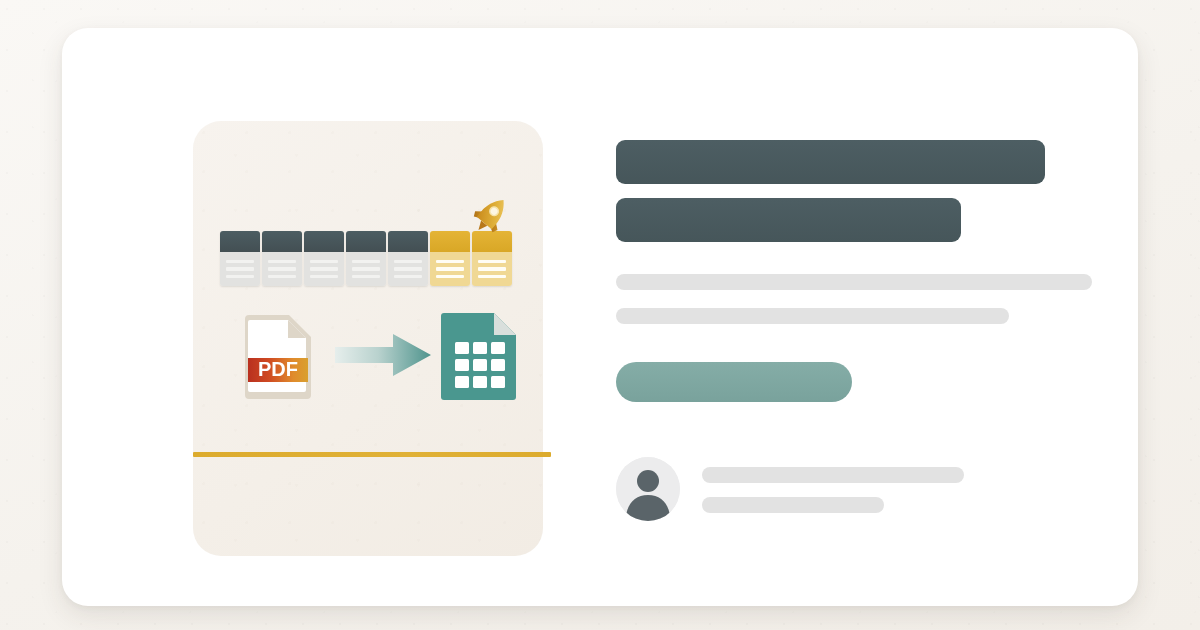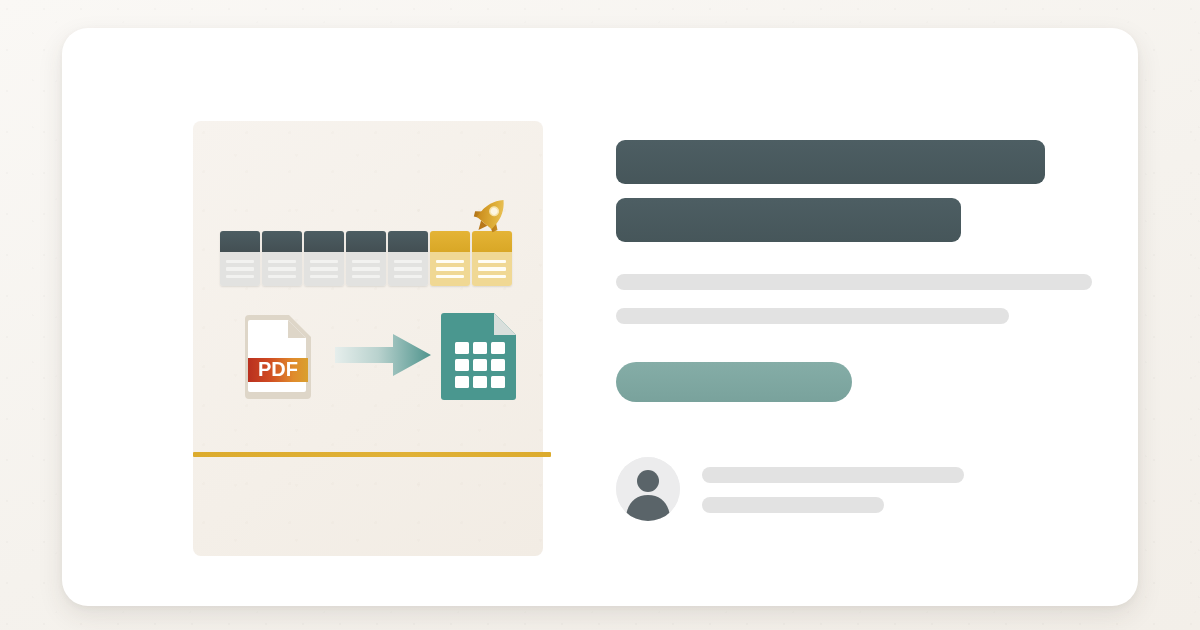--- a/index.html
+++ b/index.html
@@ -45,21 +45,21 @@
     position: absolute;
     left: 131px;
     top: 93px;
     width: 350px;
     height: 435px;
     background:
       radial-gradient(circle at 25% 30%, rgba(120,100,70,0.020) 0 1.5px, transparent 1.5px),
       radial-gradient(circle at 70% 62%, rgba(120,100,70,0.018) 0 1.5px, transparent 1.5px),
       linear-gradient(145deg, #f7f3ee 0%, #f4efe8 60%, #f2ece4 100%);
     background-size: 43px 39px, 61px 55px, 100% 100%;
-    border-radius: 8px;
+    border-radius: 28px;
     overflow: visible;
   }
 
   
   #card-row {
     position: absolute;
     left: 27px;
     top: 110px;
     display: flex;
     gap: 2px;

